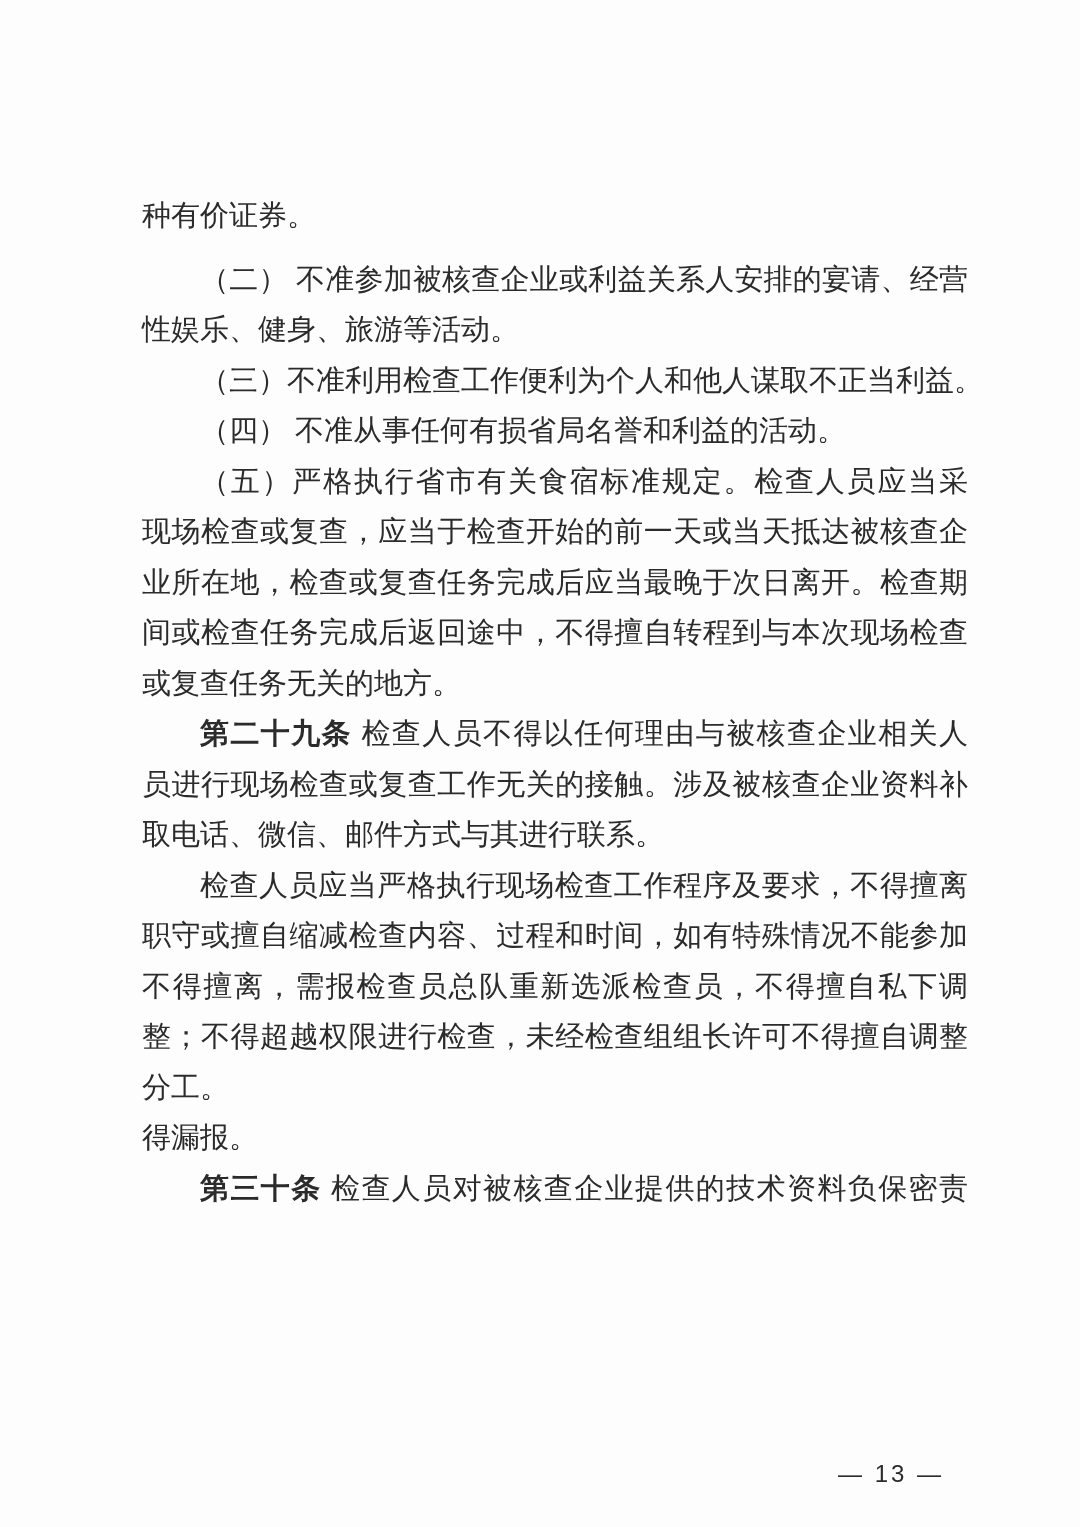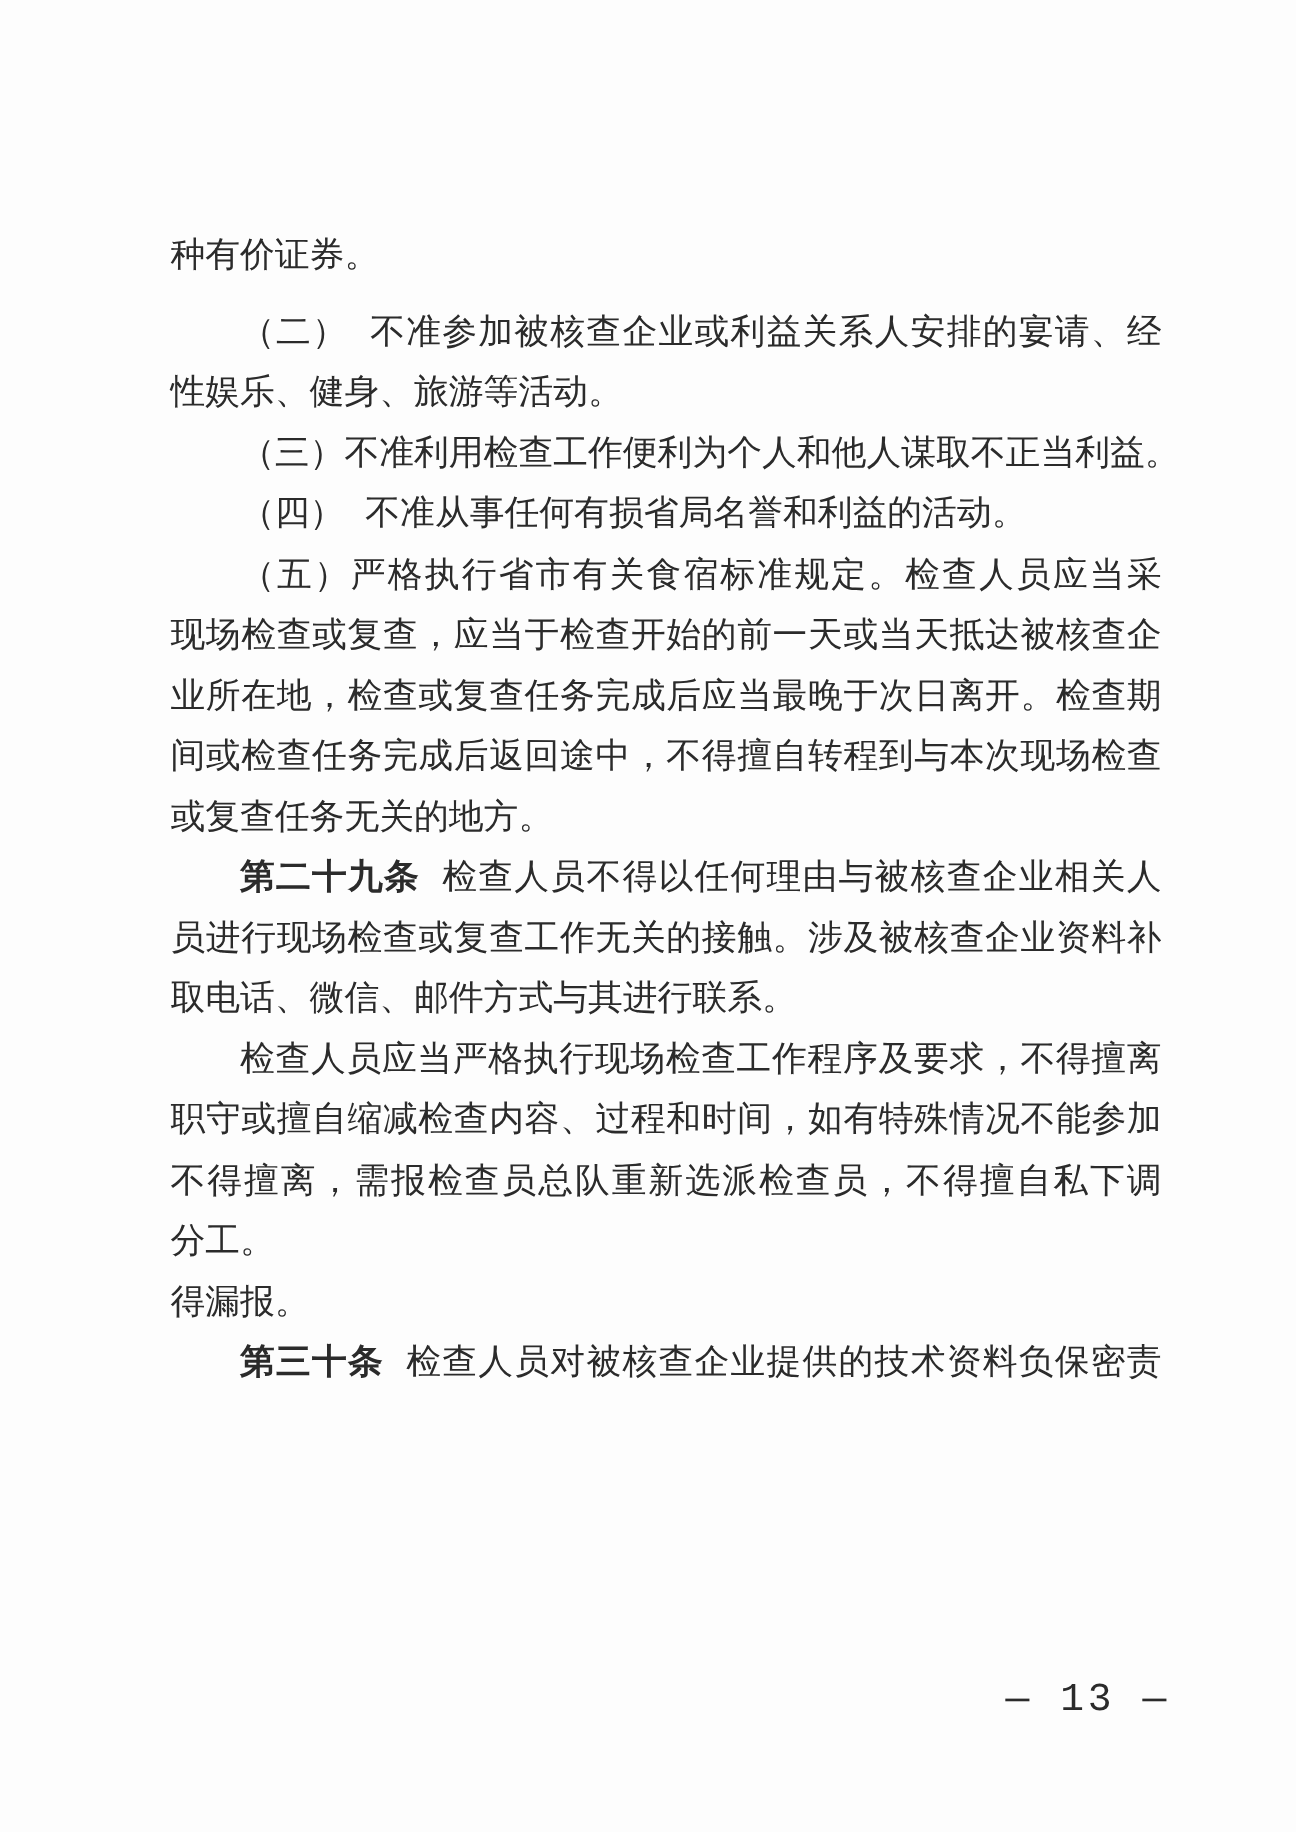--- a/index.html
+++ b/index.html
@@ -5,21 +5,21 @@
   html, body {
     margin: 0;
     padding: 0;
     background: #ffffff;
   }
   .page {
     position: relative;
     width: 1080px;
     height: 1527px;
     background: #fdfdfd;
-    font-family: Liberation Mono, monospace;
+    font-family: Liberation Sans, sans-serif;
     overflow: hidden;
   }
   .content {
     position: absolute;
     left: 142px;
     top: 190px;
     width: 826px;
   }
   .line {
     font-size: 29px;
@@ -41,22 +41,22 @@
   }
   .line.gap {
     margin-bottom: 13px;
   }
   .line b {
     font-weight: bold;
   }
   .page-number {
     position: absolute;
     left: 838px;
-    top: 1398px;
-    font-size: 33px;
+    top: 1460px;
+    font-size: 24px;
     letter-spacing: 3px;
     white-space: nowrap;
   }
 </style>
 </head>
 <body>
 
 <div class="page" style="background: rgb(253, 253, 253); color: rgb(43, 43, 43);">
   <div class="content">
       <div class="line gap">种有价证券。</div>
@@ -68,18 +68,19 @@
       <div class="line justify">现场检查或复查，应当于检查开始的前一天或当天抵达被核查企</div>
       <div class="line justify">业所在地，检查或复查任务完成后应当最晚于次日离开。检查期</div>
       <div class="line justify">间或检查任务完成后返回途中，不得擅自转程到与本次现场检查</div>
       <div class="line">或复查任务无关的地方。</div>
       <div class="line indent justify"><b>第二十九条</b> 检查人员不得以任何理由与被核查企业相关人</div>
       <div class="line justify">员进行现场检查或复查工作无关的接触。涉及被核查企业资料补</div>
       <div class="line">取电话、微信、邮件方式与其进行联系。</div>
       <div class="line indent justify">检查人员应当严格执行现场检查工作程序及要求，不得擅离</div>
       <div class="line justify">职守或擅自缩减检查内容、过程和时间，如有特殊情况不能参加</div>
       <div class="line justify">不得擅离，需报检查员总队重新选派检查员，不得擅自私下调</div>
+      <div class="line justify">整；不得超越权限进行检查，未经检查组组长许可不得擅自调整</div>
       <div class="line">分工。</div>
       <div class="line">得漏报。</div>
       <div class="line indent justify"><b>第三十条</b> 检查人员对被核查企业提供的技术资料负保密责</div>
     </div>
   <div class="page-number">— 13 —</div>
 </div>
 
 </body></html>

